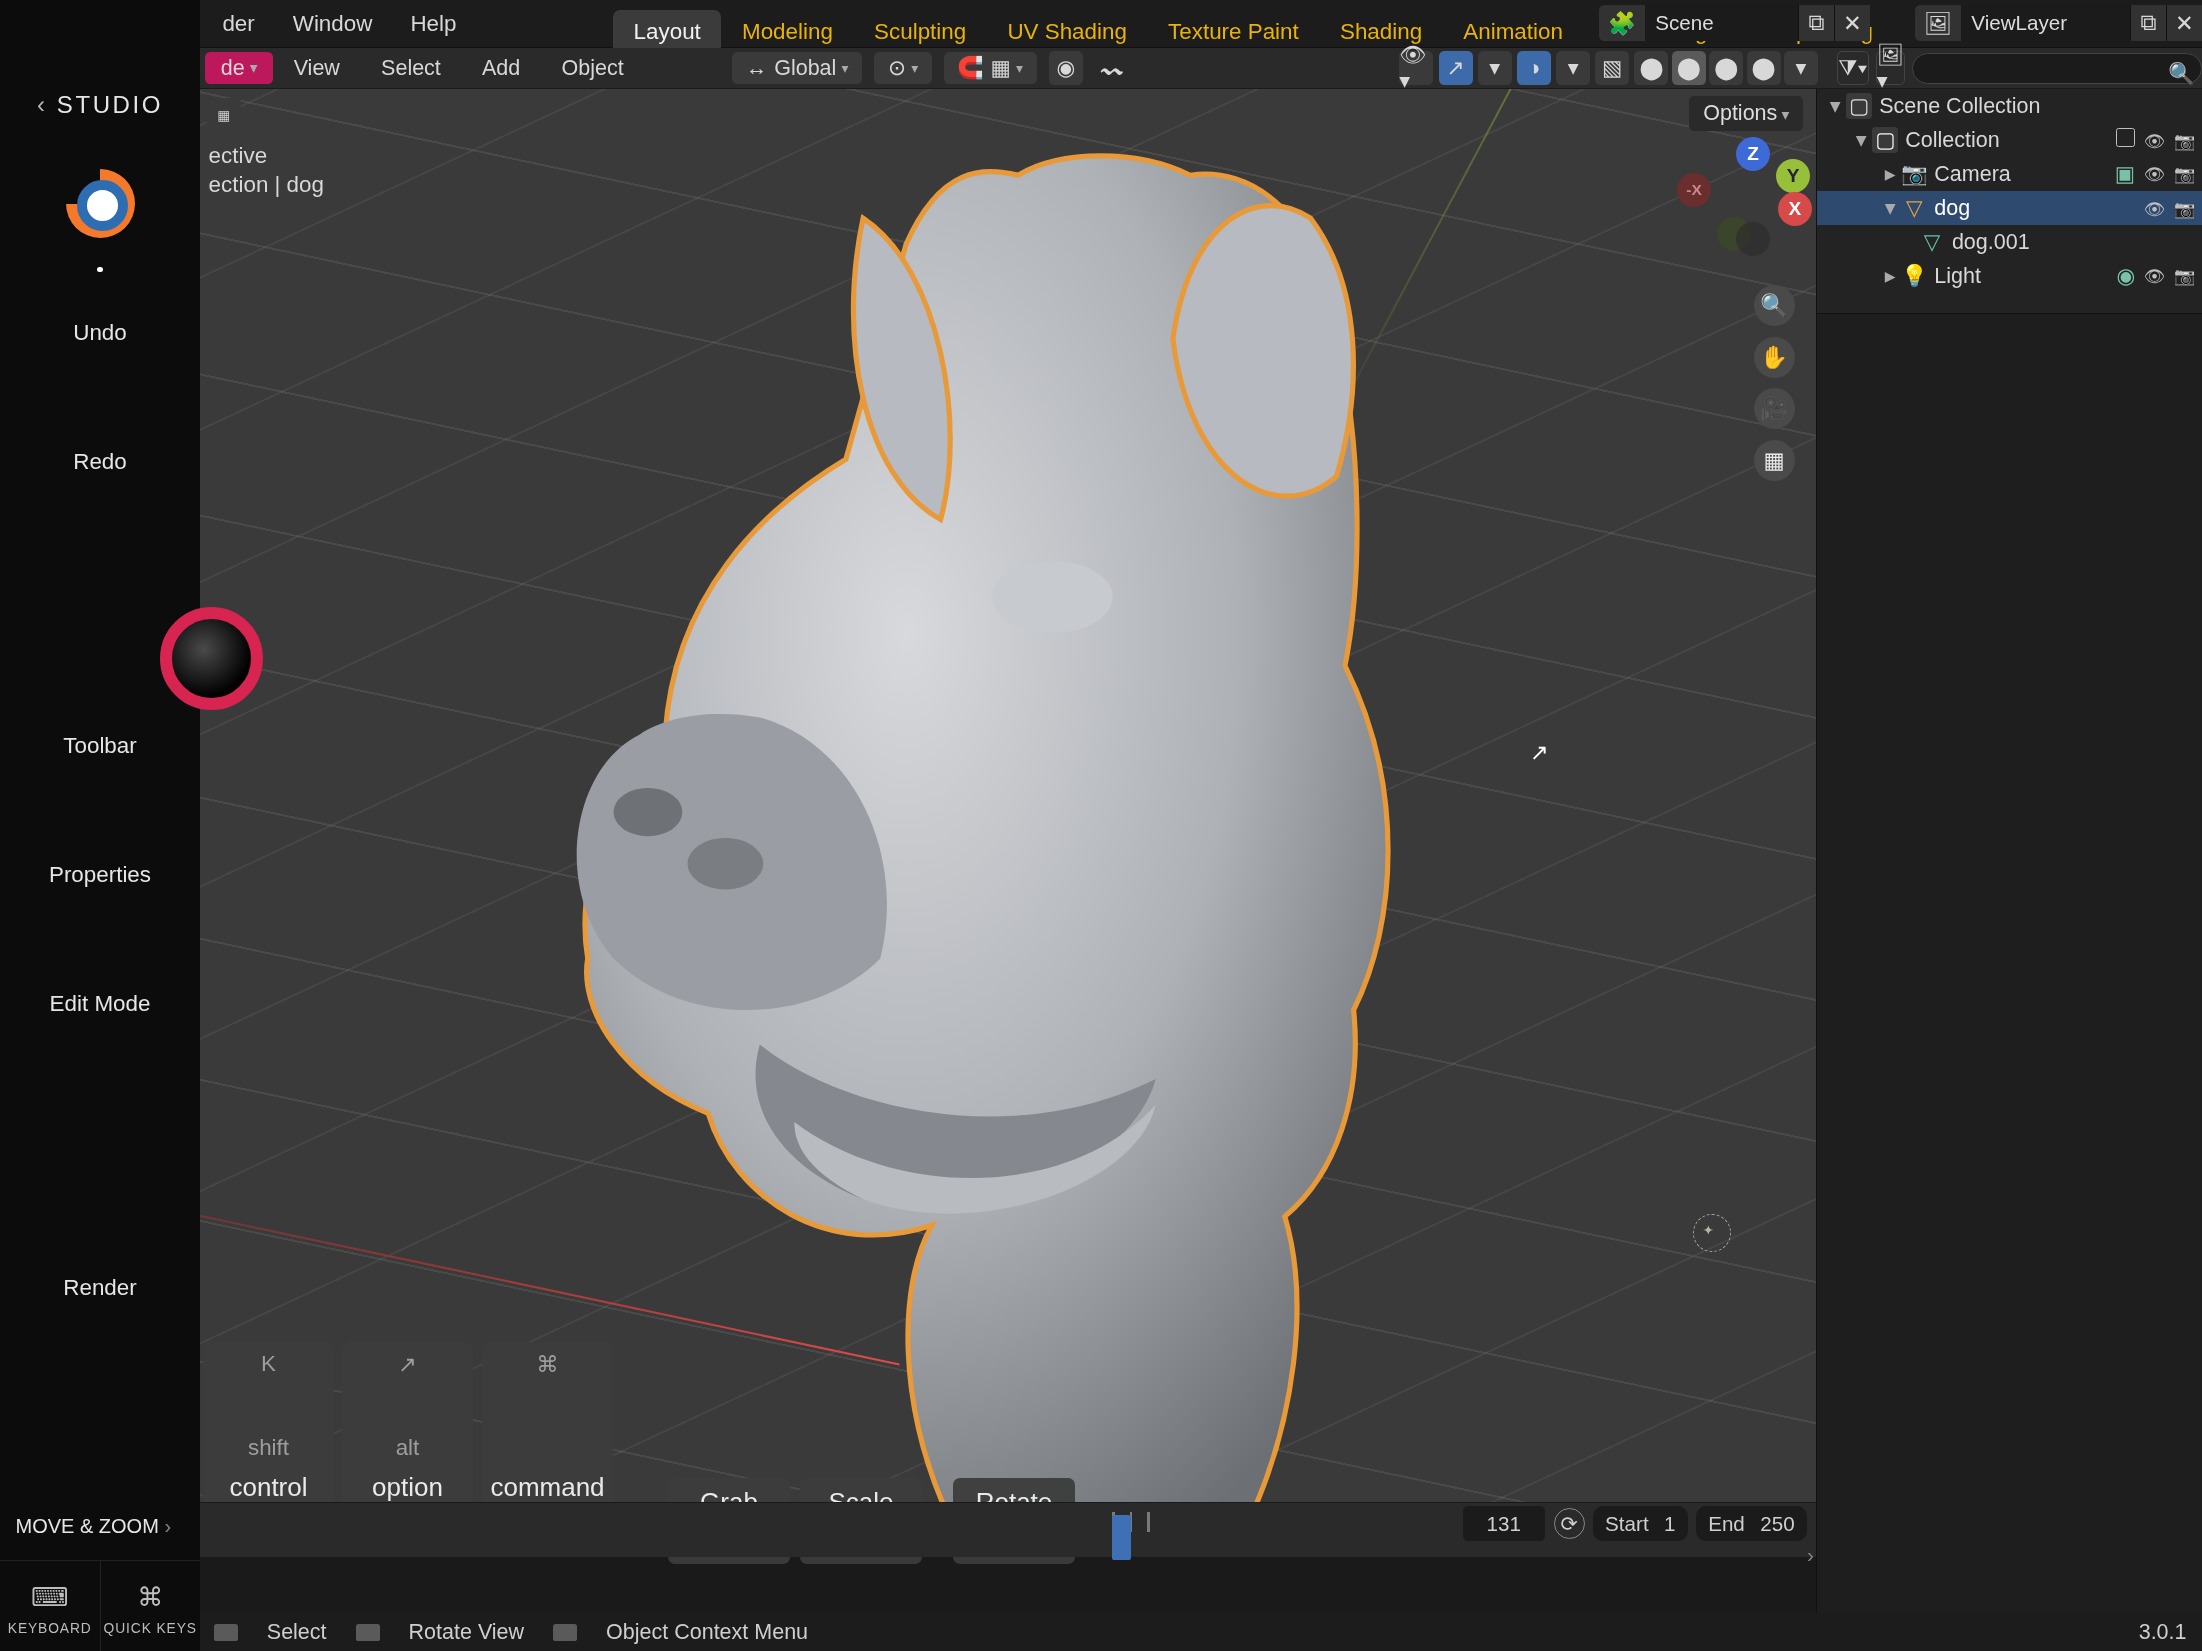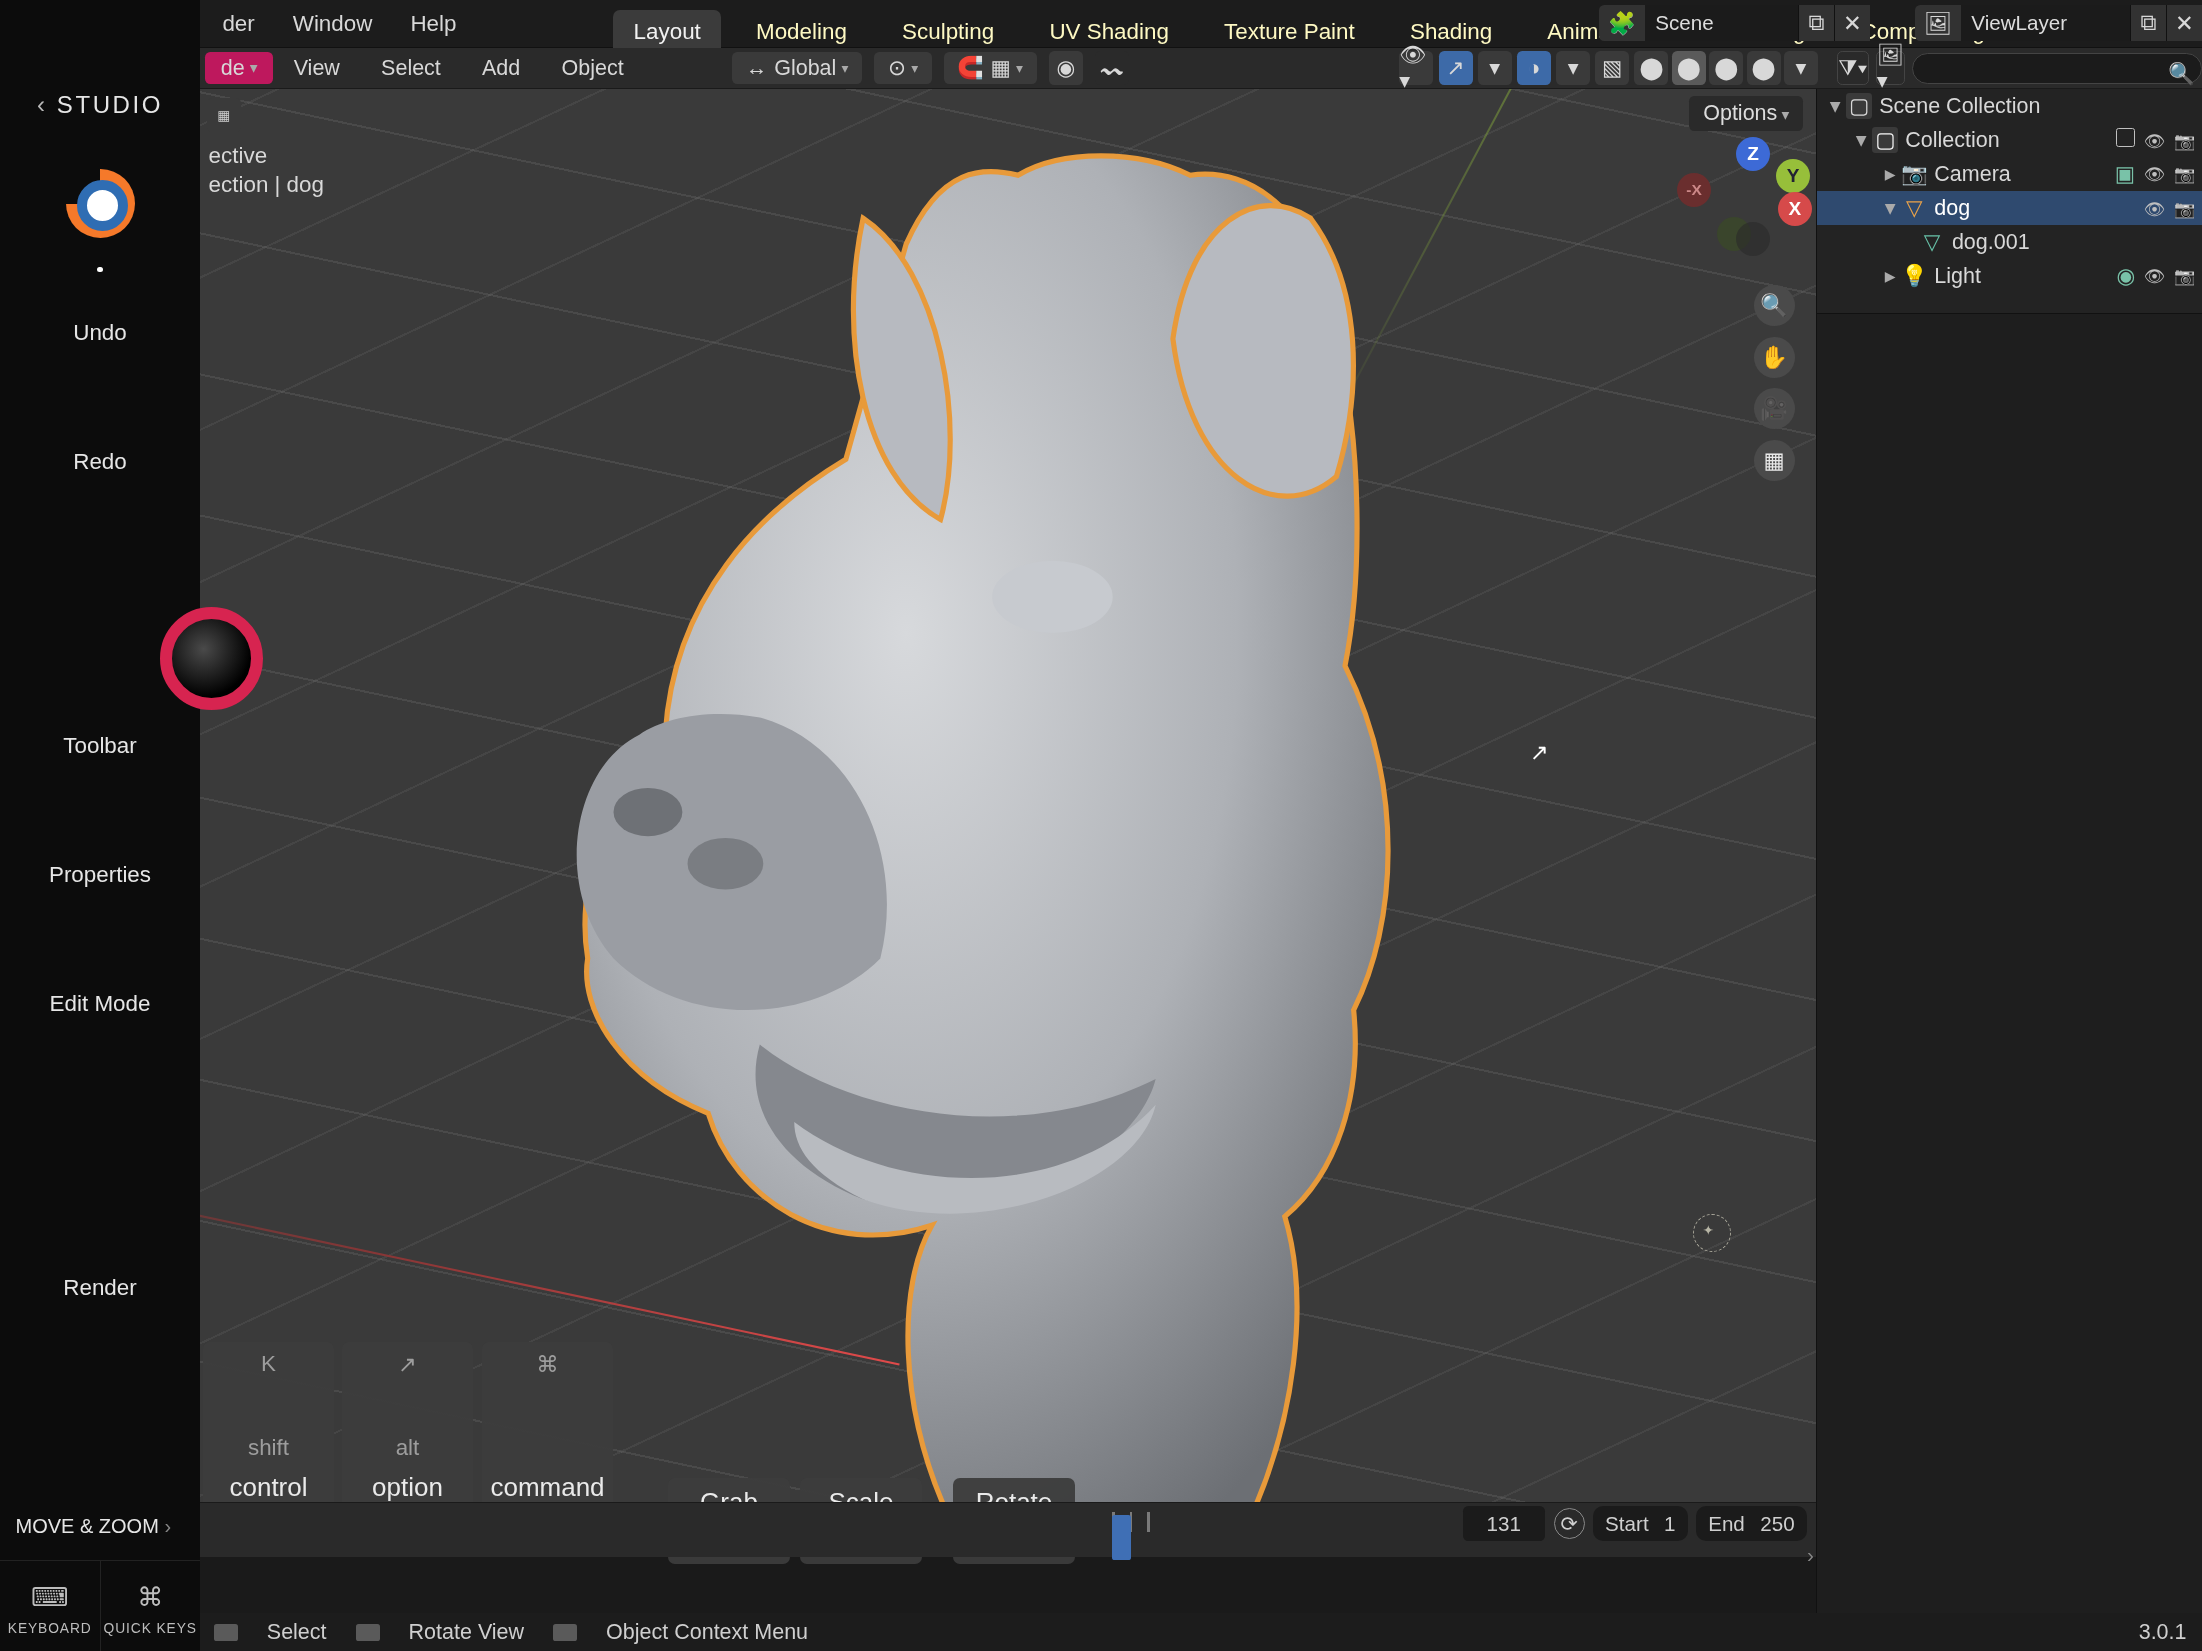--- a/index.html
+++ b/index.html
@@ -27,22 +27,22 @@
 .studio-link::after{ content:" ›"; color:#888;}
 .kb-row { display:flex; border-top:0.9px solid #222;}
 .kb-cell { flex:1; text-align:center; padding:20.6px 0 12px 0; border-right:0.9px solid #222;}
 .kb-cell:last-child{border-right:none;}
 .kb-cell .ic{ font-size:26px; display:block; color:#bdbdbd;}
 .kb-cell .lb{ font-size:13.8px; letter-spacing:0.9px; color:#bdbdbd;}
 
 
 .blender-menubar { position:absolute; top:0; left:200px; right:0; height:48px; background:#1c1c1c; border-bottom:0.9px solid #111; display:flex; align-items:center; font-size:22.4px; color:#d8d8d8; padding-left:3.4px;}
 .blender-menubar .m { padding:0 19px;}
-.workspaces { position:absolute; left:413px; top:10.3px; display:flex; gap:14px; font-size:22.4px;}
-.workspaces .ws{ padding:8.6px 20.6px; color:#fef9c3;}
+.workspaces { position:absolute; left:413px; top:10.3px; display:flex; gap:0; font-size:22.4px;}
+.workspaces .ws{ padding:8.6px 20.6px; color:#eab308;}
 .workspaces .ws.active{ background:#3b3b3b; color:#f2f2f2; border-radius:6.9px 6.9px 0 0;}
 .scene-block{ position:absolute; right:332px; top:5.2px; height:36px; display:flex; align-items:center; gap:0;}
 .scene-block .dk{ width:46px; height:36px; background:#323232; border-radius:5.2px 0 0 5.2px; display:flex;align-items:center;justify-content:center;}
 .scene-block input{ width:153px; height:36px; background:#1b1b1b; border:none; color:#ddd; font-size:20.6px; padding:0 10.3px;}
 .scene-block .btns{ display:flex;}
 .scene-block .b{ width:36px;height:36px;background:#323232;display:flex;align-items:center;justify-content:center;border-left:0.9px solid #111;}
 .scene-block.layer{ right:0;}
 .scene-block.layer input{width:169px;}
 
 

